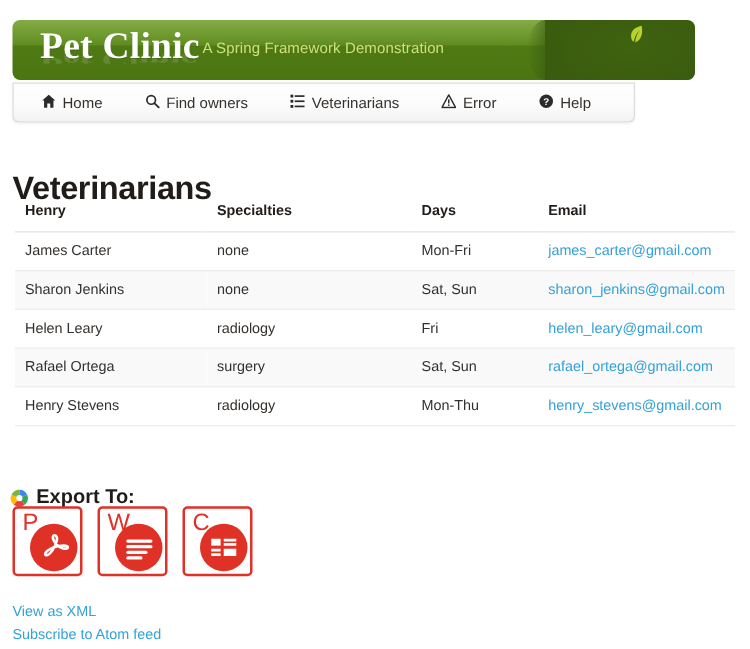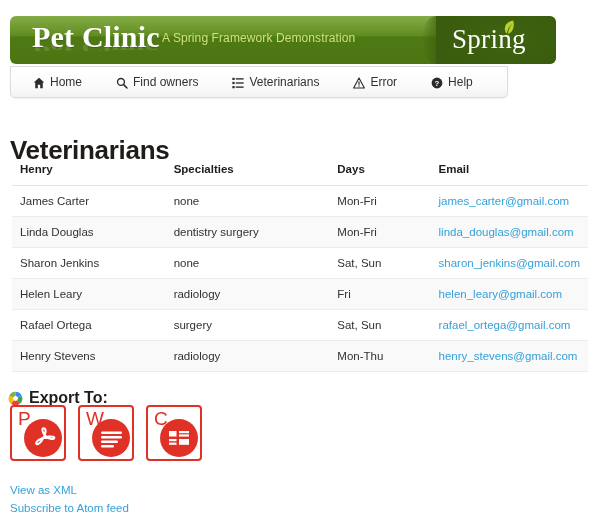--- a/index.html
+++ b/index.html
@@ -124,21 +124,21 @@
   }
   .nav-list {
     display: flex;
     align-items: center;
     height: 100%;
     padding-left: 22px;
     box-sizing: border-box;
   }
   .nav-item {
     display: flex;
-    align-items: flex-end;
+    align-items: flex-start;
     gap: 5px;
     font-size: 12px;
     color: #34302d;
     margin-right: 34px;
     cursor: pointer;
     white-space: nowrap;
   }
   .nav-item .ico { display:flex; align-items:center; }
 
   
@@ -265,21 +265,20 @@
 
 <div class="banner-wrap">
   <div class="banner">
     <div class="banner-sheen"></div>
 
     <div class="brand">Pet Clinic</div>
     <div class="brand-reflection">Pet Clinic</div>
     <div class="tagline">A Spring Framework Demonstration</div>
 
     <div class="spring-block">
-      <div class="spring-text">Spring</div>
       <svg class="spring-leaf" viewBox="0 0 11 16">
         <path d="M10.2 0.6 C4.5 1.8 1.0 5.2 2.0 10.4 C2.3 11.9 3.2 13.0 4.0 13.6 C4.4 10.3 6.0 6.6 9.0 3.9 C6.7 6.9 5.3 10.3 5.1 13.9 C7.6 13.2 9.8 10.8 10.5 7.2 C11.0 4.6 10.8 2.3 10.2 0.6 Z" fill="#b9d12a"></path>
       </svg>
     </div>
   </div>
 </div>
 
 <div class="navbar">
   <div class="nav-list">
 
@@ -352,26 +351,20 @@
     </tr>
   </thead>
   <tbody>
     <tr>
       <td>James Carter</td>
       <td>none</td>
       <td>Mon-Fri</td>
       <td><a class="email-link">james_carter@gmail.com</a></td>
     </tr>
     <tr>
-      <td>Linda Douglas</td>
-      <td>dentistry surgery</td>
-      <td>Mon-Fri</td>
-      <td><a class="email-link">linda_douglas@gmail.com</a></td>
-    </tr>
-    <tr>
       <td>Sharon Jenkins</td>
       <td>none</td>
       <td>Sat, Sun</td>
       <td><a class="email-link">sharon_jenkins@gmail.com</a></td>
     </tr>
     <tr>
       <td>Helen Leary</td>
       <td>radiology</td>
       <td>Fri</td>
       <td><a class="email-link">helen_leary@gmail.com</a></td>

